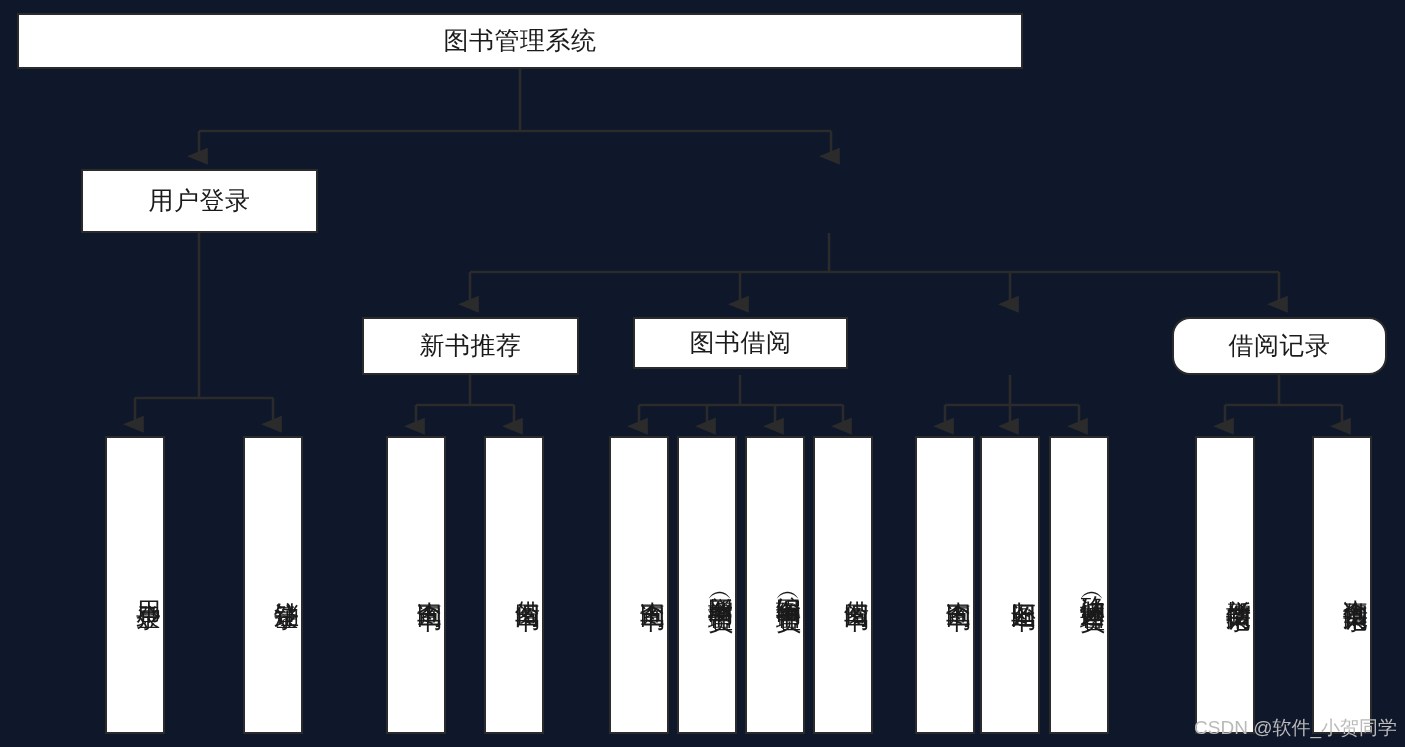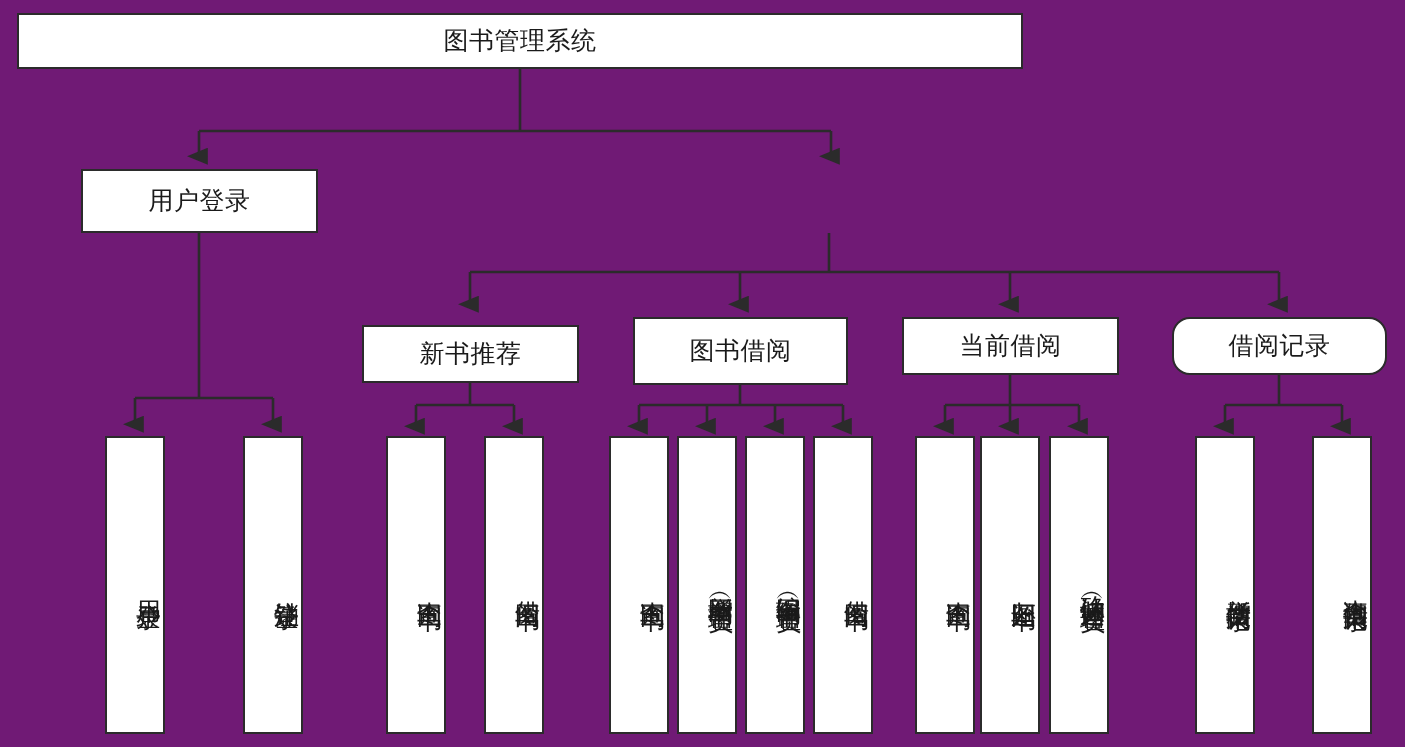--- a/index.html
+++ b/index.html
@@ -7,21 +7,21 @@
     padding: 0;
     background: #ffffff;
   }
   body {
     font-family: "Liberation Sans", "DejaVu Sans", sans-serif;
   }
   #canvas {
     position: relative;
     width: 1405px;
     height: 747px;
-    background: #701a75;
+    background: #0f172a;
     overflow: hidden;
   }
   #edges {
     position: absolute;
     left: 0;
     top: 0;
     width: 1405px;
     height: 747px;
   }
   .node {
@@ -129,28 +129,25 @@
   </svg>
 
   <div class="node horiz" style="left: 17px; top: 13px; width: 1006px; height: 56px;">
     <span class="lbl">图书管理系统</span>
   </div>
 
   <div class="node horiz" style="left: 81px; top: 169px; width: 237px; height: 64px;">
     <span class="lbl">用户登录</span>
   </div>
 
-  <div class="node horiz" style="left: 362px; top: 325px; width: 217px; height: 58px;">
+  <div class="node horiz" style="left: 362px; top: 317px; width: 217px; height: 58px;">
     <span class="lbl">新书推荐</span>
   </div>
-  <div class="node horiz" style="left: 633px; top: 317px; width: 215px; height: 68px;">
+  <div class="node horiz" style="left: 633px; top: 317px; width: 215px; height: 52px;">
     <span class="lbl">图书借阅</span>
-  </div>
-  <div class="node horiz" style="left: 902px; top: 317px; width: 217px; height: 58px;">
-    <span class="lbl">当前借阅</span>
   </div>
   <div class="node horiz" style="left: 1172px; top: 317px; width: 215px; height: 58px; border-radius: 18px;">
     <span class="lbl">借阅记录</span>
   </div>
 
   <div class="node vert" style="left: 105px; top: 436px; width: 60px; height: 298px;">
     <span class="lbl">用户登录</span>
   </div>
   <div class="node vert" style="left: 243px; top: 436px; width: 60px; height: 298px;">
     <span class="lbl">注销登录</span>
@@ -182,13 +179,14 @@
   <div class="node vert topalign" style="left: 1049px; top: 436px; width: 60px; height: 298px;">
     <span class="lbl">确认归还（管理员）</span>
   </div>
   <div class="node vert" style="left: 1195px; top: 436px; width: 60px; height: 298px;">
     <span class="lbl">新增借阅记录</span>
   </div>
   <div class="node vert" style="left: 1312px; top: 436px; width: 60px; height: 298px;">
     <span class="lbl">查询借阅记录</span>
   </div>
 
+  <div id="watermark">CSDN @软件_小贺同学</div>
 </div>
 
 </body></html>

